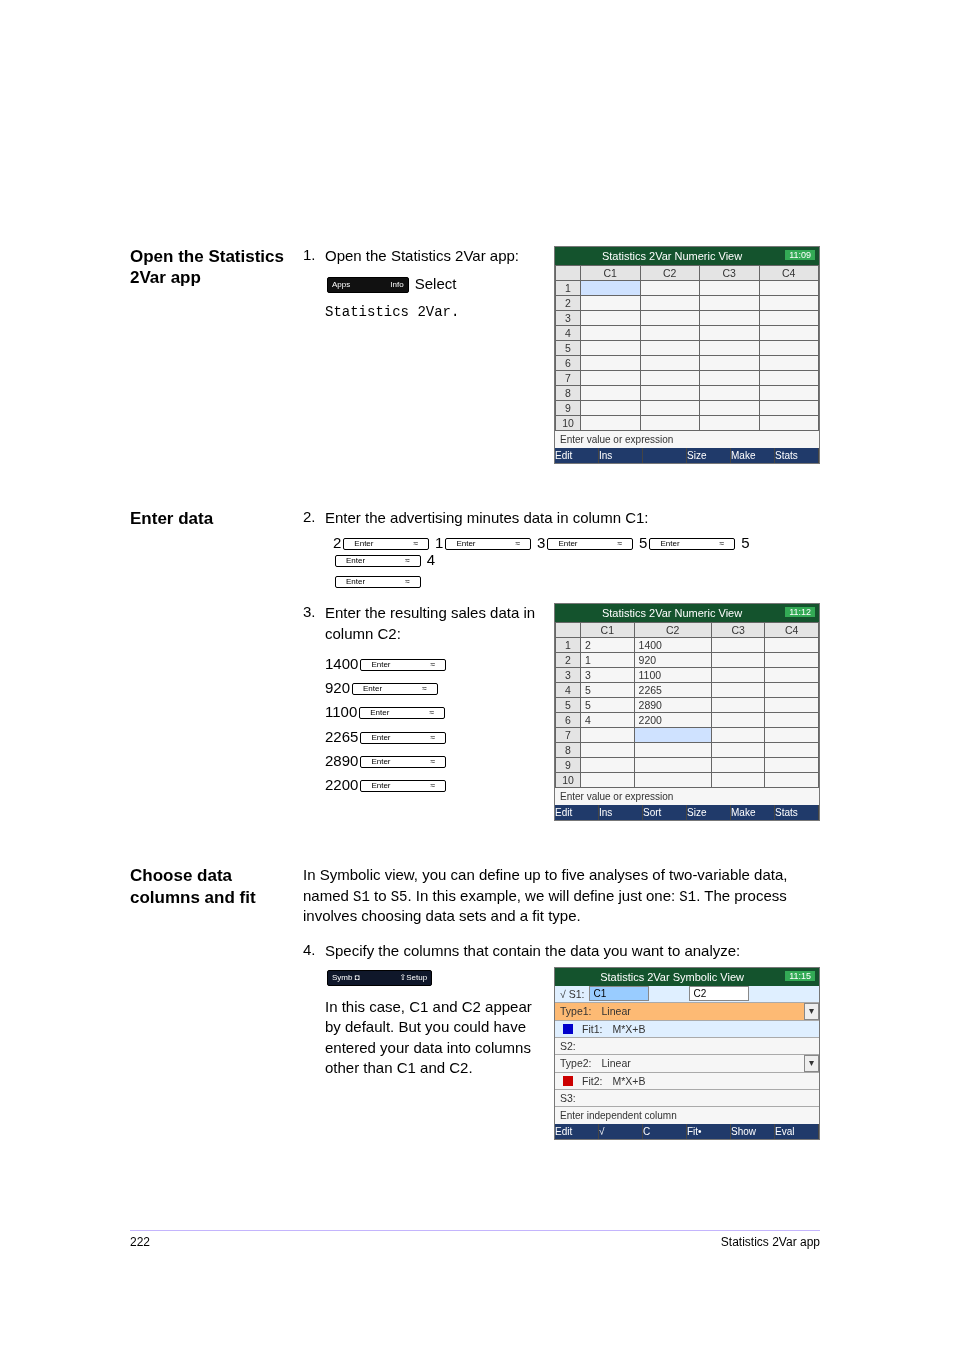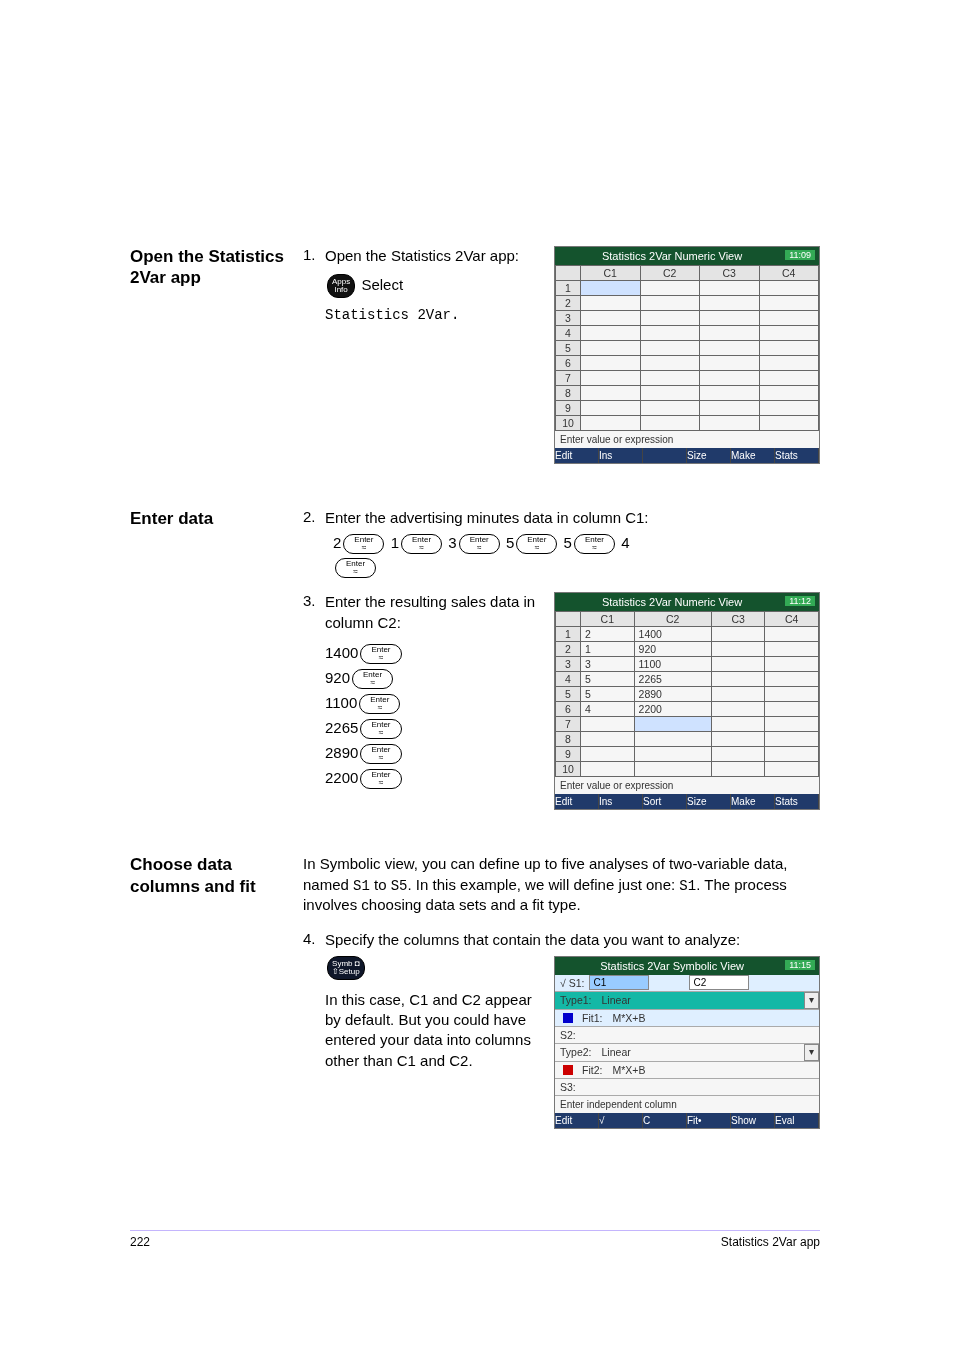--- a/index.html
+++ b/index.html
@@ -31,32 +31,33 @@
   line-height: 1.25;
 }
 .ol-line { display: flex; align-items: flex-start; margin-bottom: 6px; }
 .ol-num { width: 22px; flex-shrink: 0; font-size: 15px; }
 .ol-body { flex: 1; font-size: 15px; line-height: 1.35; }
 .with-screen { display: flex; }
 .with-screen .text { flex: 1; padding-right: 18px; }
 .with-screen .screen { flex-shrink: 0; }
 .key {
   display: inline-flex;
-  flex-direction: column;
+  flex-direction: row;
   align-items: center;
   justify-content: center;
   border: 1px solid #000;
-  border-radius: 11px;
+  border-radius: 2px;
   padding: 1px 10px;
   font-size: 8px;
   line-height: 1.0;
   margin: 0 2px;
   vertical-align: middle;
   min-width: 32px;
   box-sizing: border-box;
+  gap: 40px;
 }
 .key-apps { background:#111; color:#fff; padding:3px 4px; font-size:8px; line-height:1.0; min-width:26px;}
 .key-symb { background:#0f172a; color:#fff; padding:3px 4px; font-size:8px; line-height:1.0; min-width:30px;}
 .mono { font-family: "Courier New", Courier, monospace; font-size: 14px; }
 .seq-line { margin: 4px 0 4px 30px; font-size:15px; }
 
 
 .calc {
   width: 264px;
   border: 1px solid #777;
@@ -431,21 +432,21 @@
         <div class="screen">
           <div class="calc">
             <div class="title"><span>Statistics 2Var Symbolic View</span><span class="time">11:15</span></div>
             <div class="symb-body">
               <div class="symb-row" style="background:#dfefff;">
                 <span class="lbl">√ S1:</span>
                 <input style="background: rgb(153, 204, 255);" value="C1">
                 <span style="width:40px;"></span>
                 <input value="C2" style="">
               </div>
-              <div class="symb-row" style="background:#14b8a6;">
+              <div class="symb-row" style="background:#fdba74;">
                 <span class="lbl">Type1:</span>
                 <span class="lbl" style="flex:1;">Linear</span>
                 <span class="dropdown">▾</span>
               </div>
               <div class="symb-row" style="background:#dfefff;">
                 <span class="sq b"></span>
                 <span class="lbl">Fit1:</span>
                   <span class="lbl">M*X+B</span>
               </div>
               <div class="symb-row">

